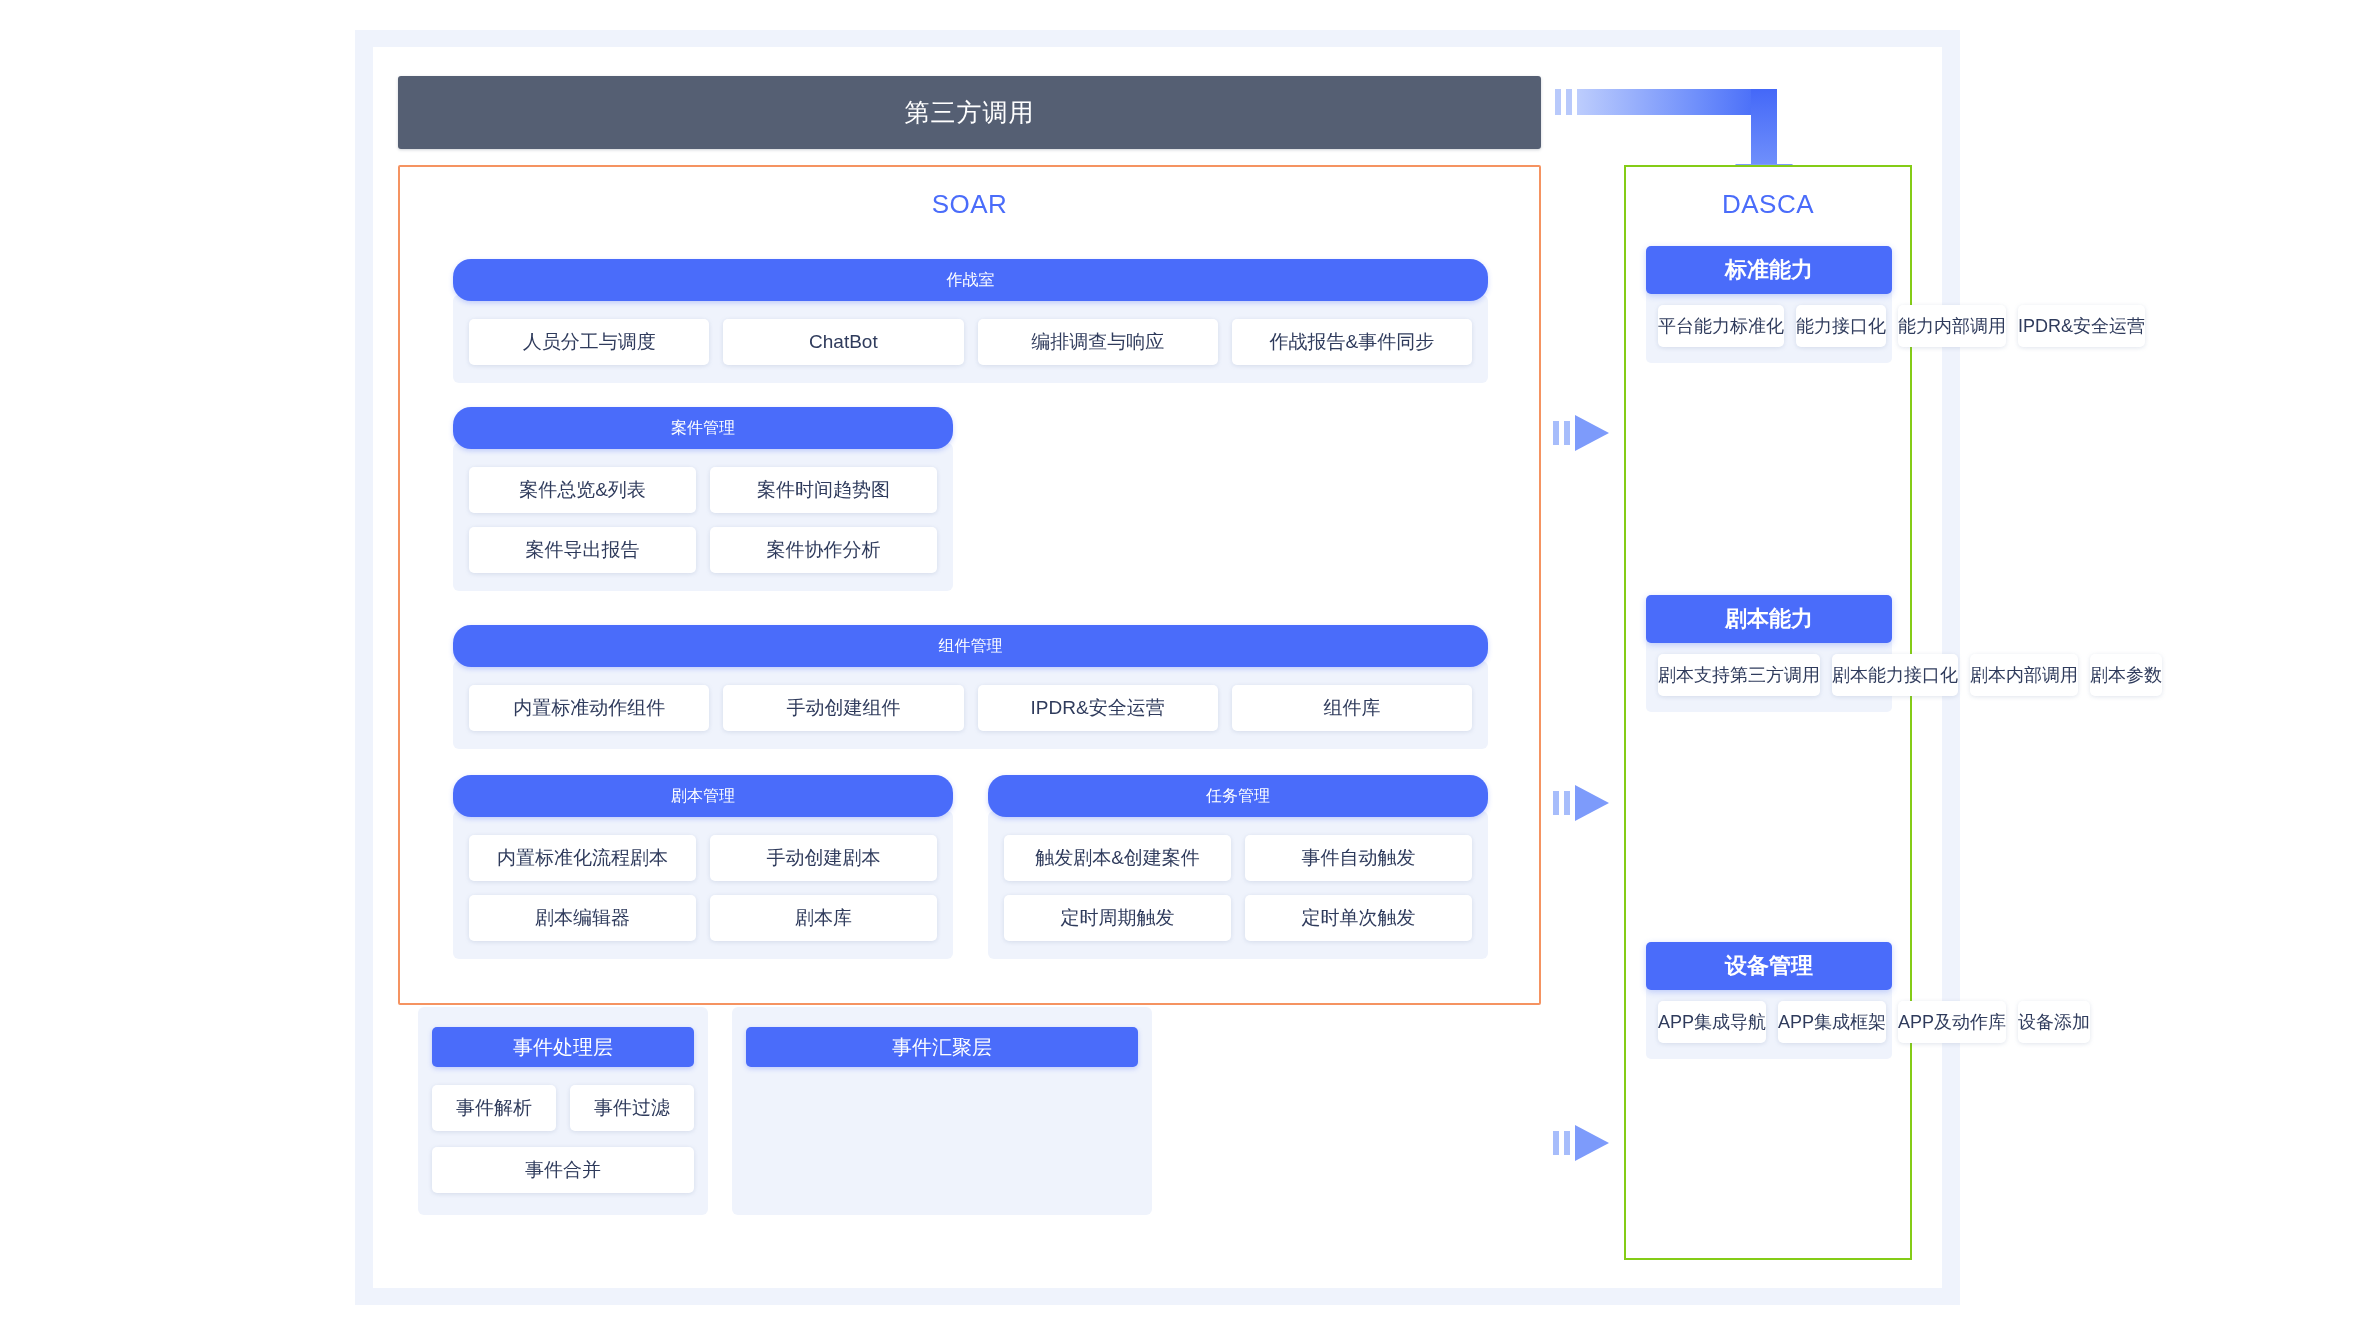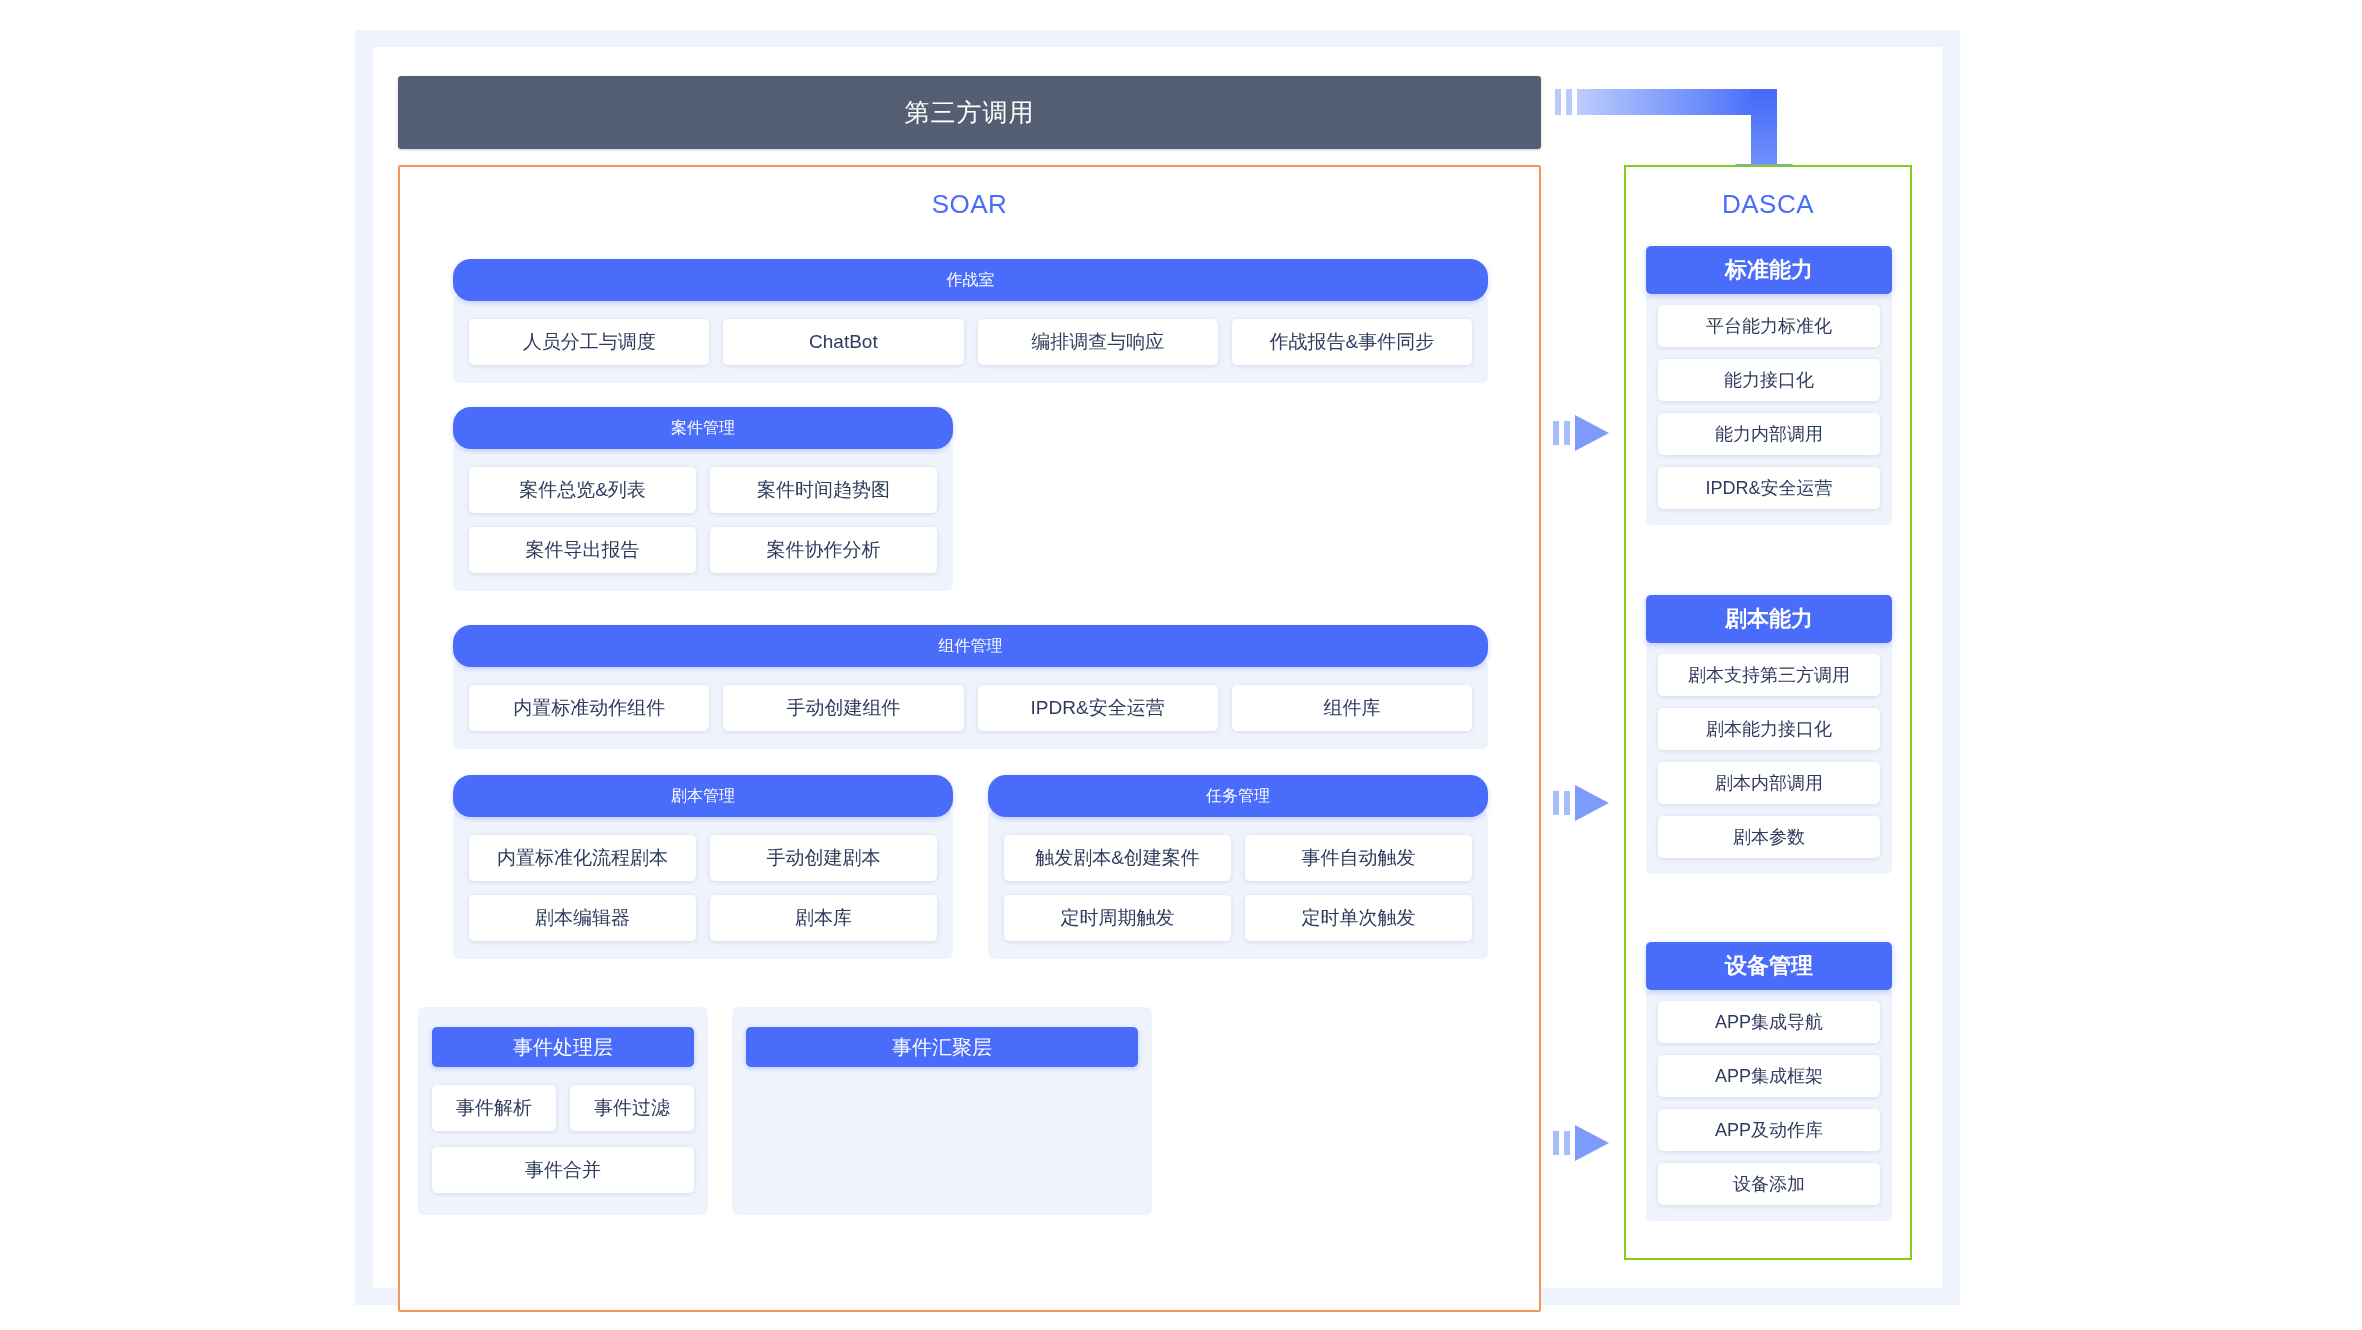--- a/index.html
+++ b/index.html
@@ -59,21 +59,21 @@
     width: 0; height: 0;
     border-left: 29px solid transparent;
     border-right: 29px solid transparent;
     border-top: 32px solid #7d9bfb;
   }
 
   
   .soar-panel {
     position: absolute;
     left: 398px; top: 165px;
-    width: 1143px; height: 1147px;
+    width: 1143px; height: 840px;
     border: 2px solid #f59361;
     background: #ffffff;
     border-radius: 2px;
   }
   .panel-title {
     text-align: center;
     color: #4a6cfa;
     font-size: 26px;
     padding-top: 22px;
     letter-spacing: .5px;
@@ -158,21 +158,21 @@
   .d-head {
     background: #4a6cfa; color: #fff; font-size: 22px; font-weight: bold;
     height: 48px; border-radius: 5px;
     display: flex; align-items: center; justify-content: center;
     box-shadow: 0 2px 6px rgba(74,108,250,.3);
     position: relative; z-index: 2;
   }
   .d-body {
     background: #eff3fc; border-radius: 5px;
     margin-top: -5px; padding: 16px 12px 16px;
-    display: flex; flex-direction: column; gap: 12px;
+    display: flex; gap: 12px;
   }
   .d-cell {
     background: #ffffff; border-radius: 5px; height: 42px;
     display: flex; align-items: center; justify-content: center;
     color: #2f3b5c; font-size: 18px;
     box-shadow: 0 1px 4px rgba(120,135,175,.22);
     white-space: nowrap;
   }
   .d-std  { top: 79px; }
   .d-play { top: 428px; }

